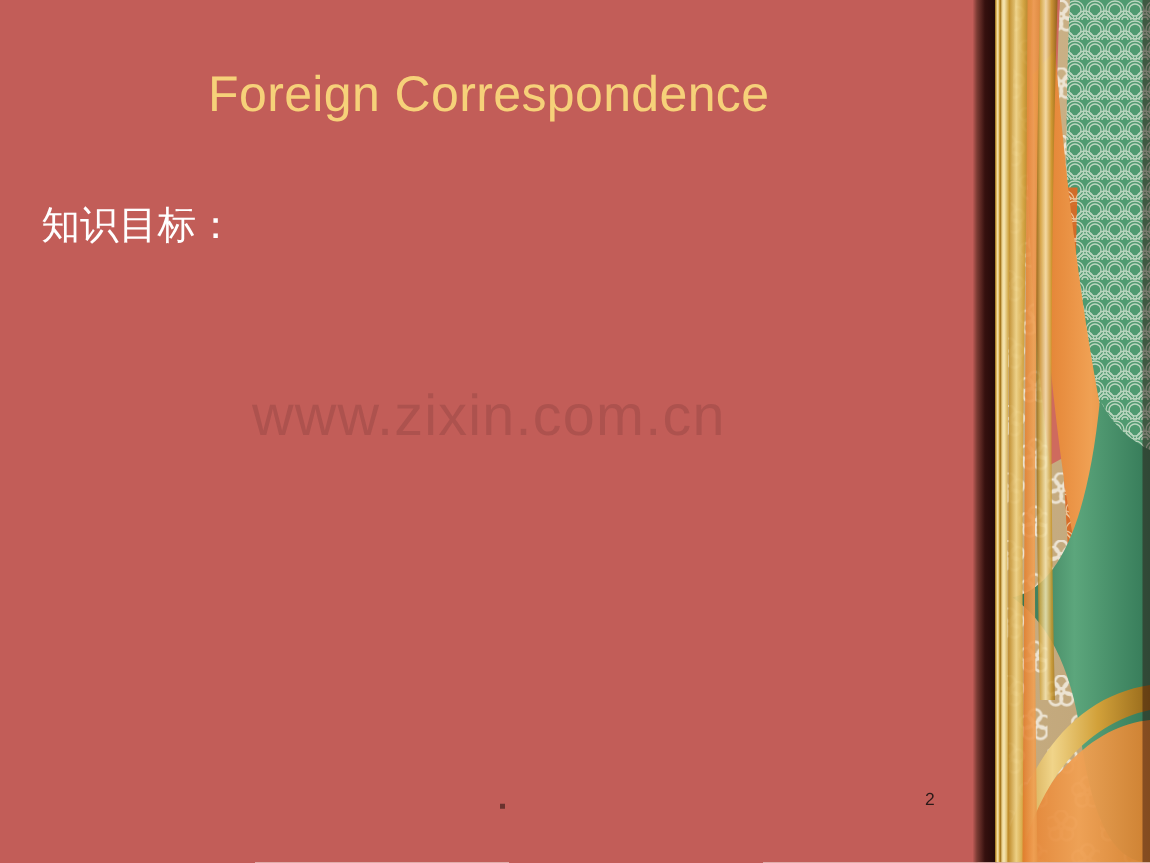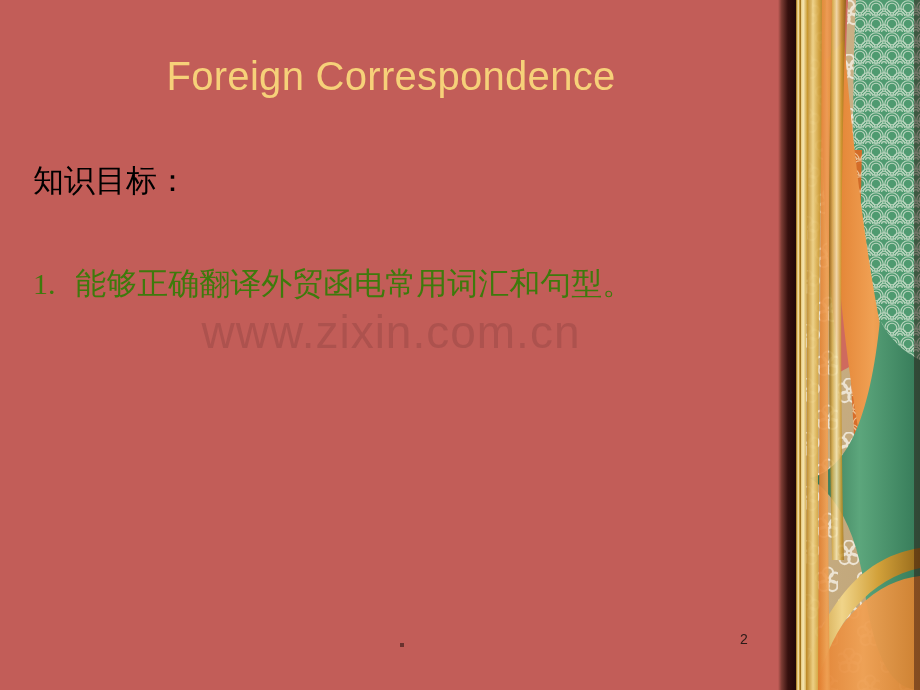--- a/index.html
+++ b/index.html
@@ -47,21 +47,21 @@
   }
 
   #body-block {
     position: absolute;
     left: 33px;
     top: 155px;
     width: 760px;
   }
 
   .heading-line {
-    color: #000000;
+    color: #ffffff;
     font-family: "DejaVu Sans", "Liberation Sans", sans-serif;
     font-size: 31px;
     line-height: 50px;
     white-space: nowrap;
     letter-spacing: 0px;
   }
 
   .item-line {
     color: #3e7a0c;
     font-family: "DejaVu Sans", "Liberation Sans", sans-serif;
@@ -152,24 +152,20 @@
 
     <div id="body-block">
 
       <div class="heading-line">知识目标：</div>
 
 
 
       <div class="gap-block"></div>
 
 
-      <div class="item-line">
-        <span class="num">1.</span>
-        &nbsp;<span class="txt">能够正确翻译外贸函电常用词汇和句型。</span>
-      </div>
 
 
     </div>
 
     <div id="watermark">www.zixin.com.cn</div>
 
     <div id="center-dot"></div>
 
     <div id="page-number">2</div>
   </div>

